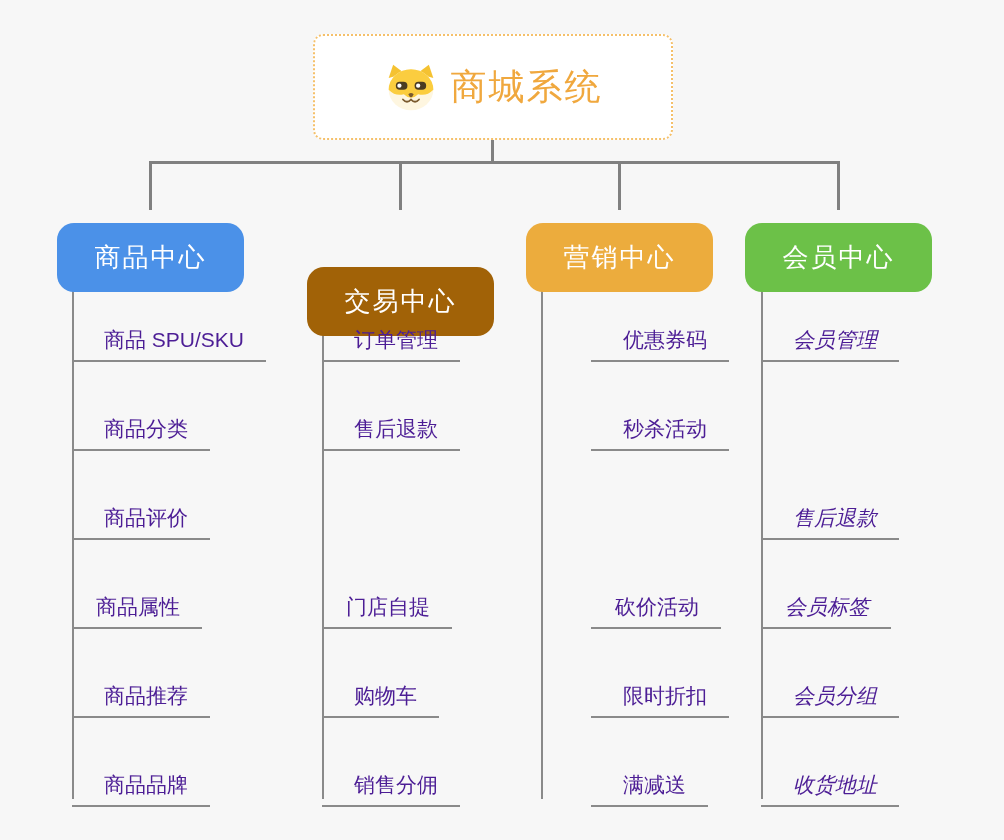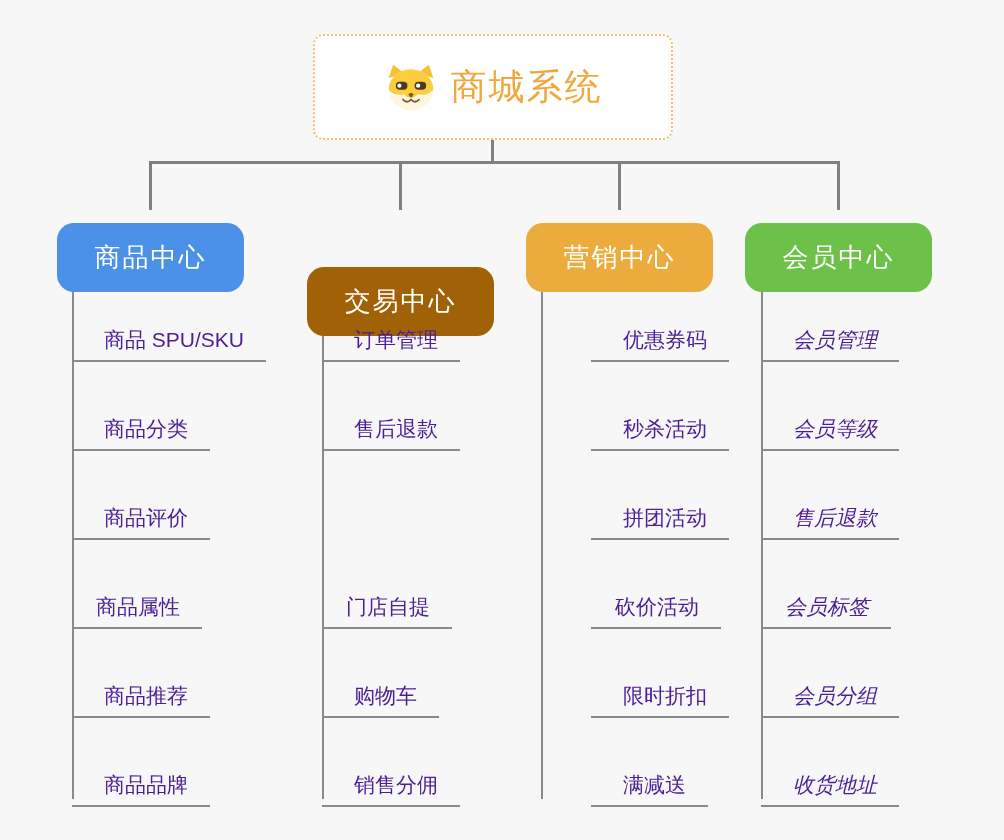--- a/index.html
+++ b/index.html
@@ -133,25 +133,23 @@
   <div class="leaf c0 r5">商品品牌</div>
 
   <div class="leaf c1 r0">订单管理</div>
   <div class="leaf c1 r1">售后退款</div>
   <div class="leaf c1 r3">门店自提</div>
   <div class="leaf c1 r4">购物车</div>
   <div class="leaf c1 r5">销售分佣</div>
 
   <div class="leaf c2 r0">优惠券码</div>
   <div class="leaf c2 r1">秒杀活动</div>
-  <div class="leaf c2 r2">拼团活动</div>
   <div class="leaf c2 r3">砍价活动</div>
   <div class="leaf c2 r4">限时折扣</div>
   <div class="leaf c2 r5">满减送</div>
 
   <div class="leaf c3 r0">会员管理</div>
-  <div class="leaf c3 r1">会员等级</div>
   <div class="leaf c3 r2">售后退款</div>
   <div class="leaf c3 r3">会员标签</div>
   <div class="leaf c3 r4">会员分组</div>
   <div class="leaf c3 r5">收货地址</div>
 
 </div>
 
 </body></html>

